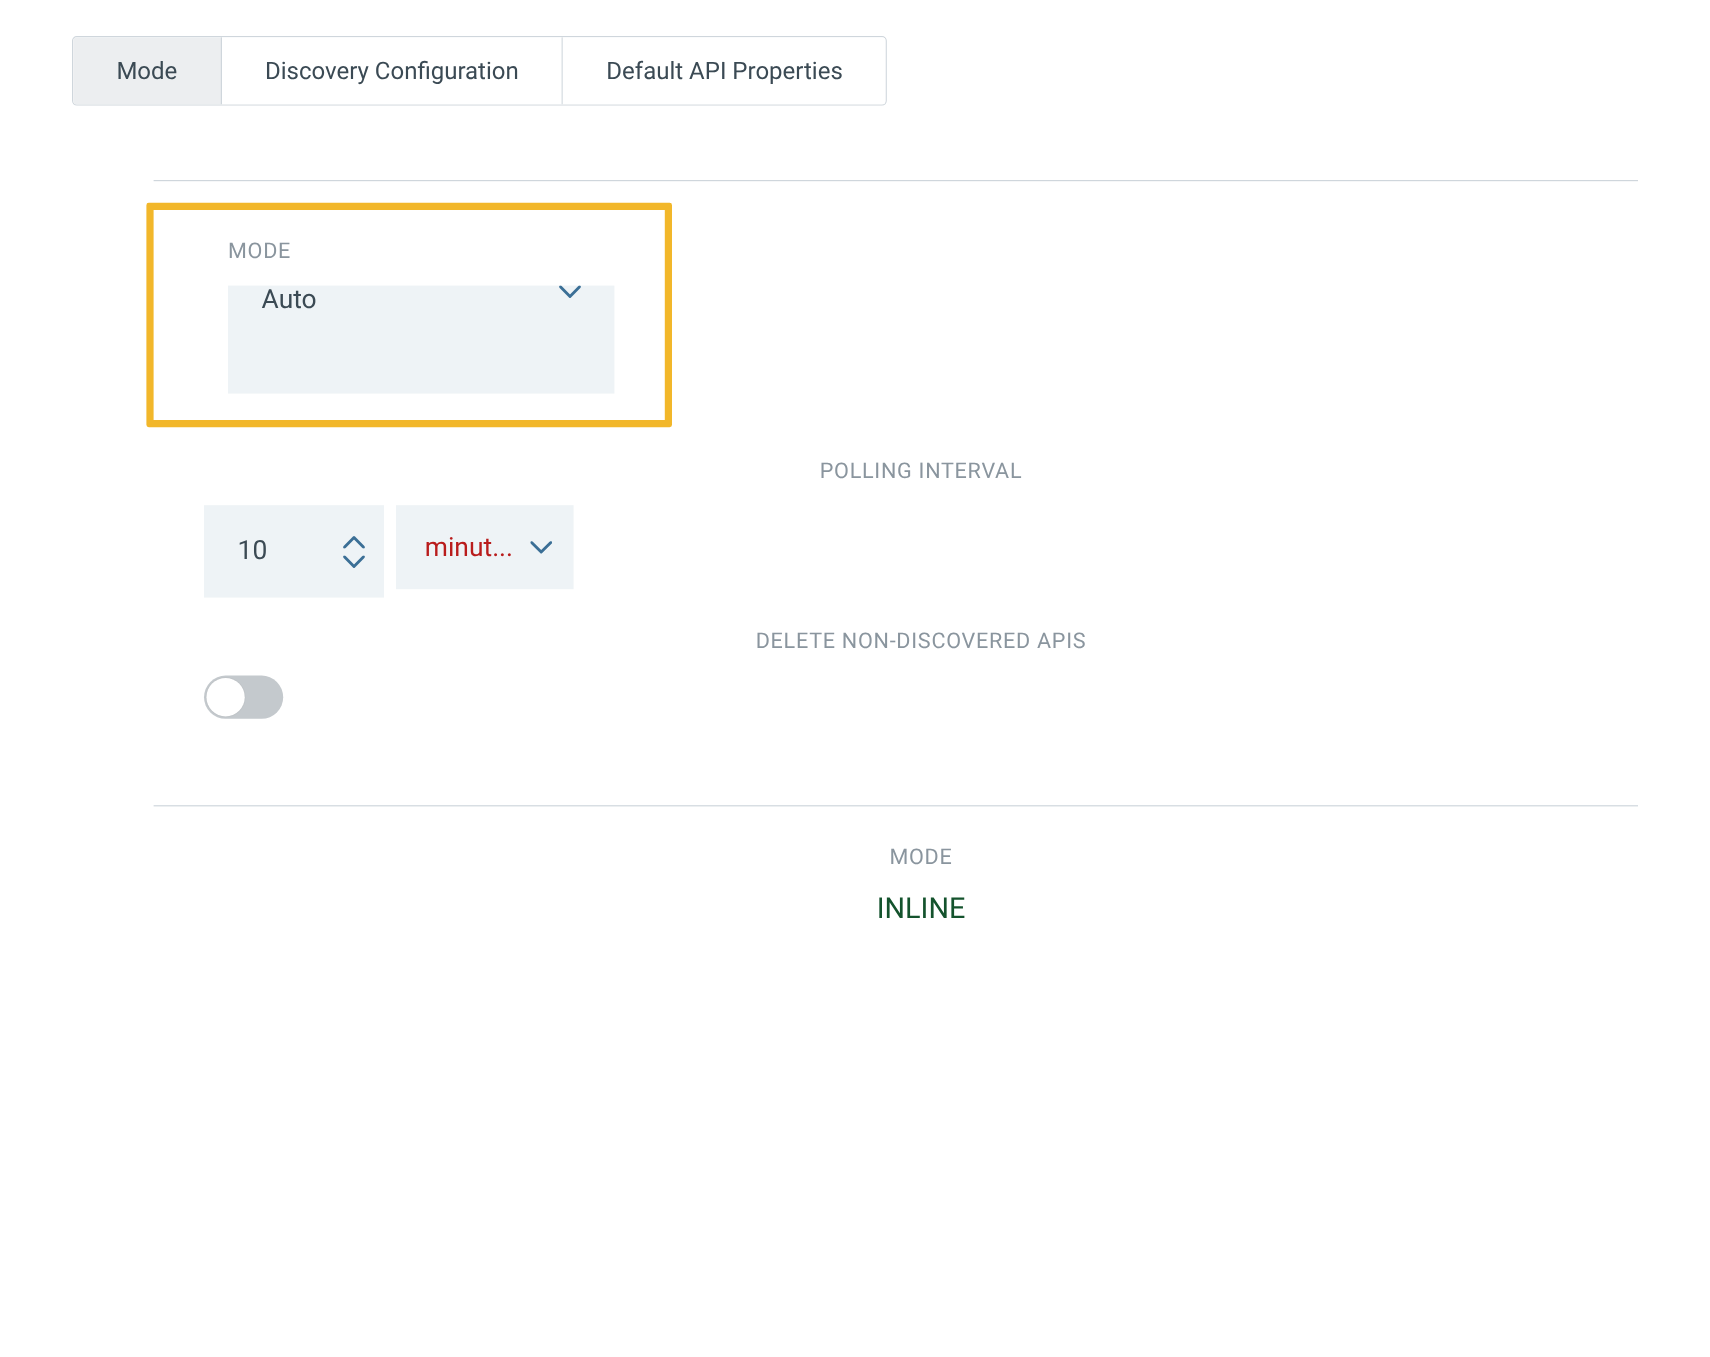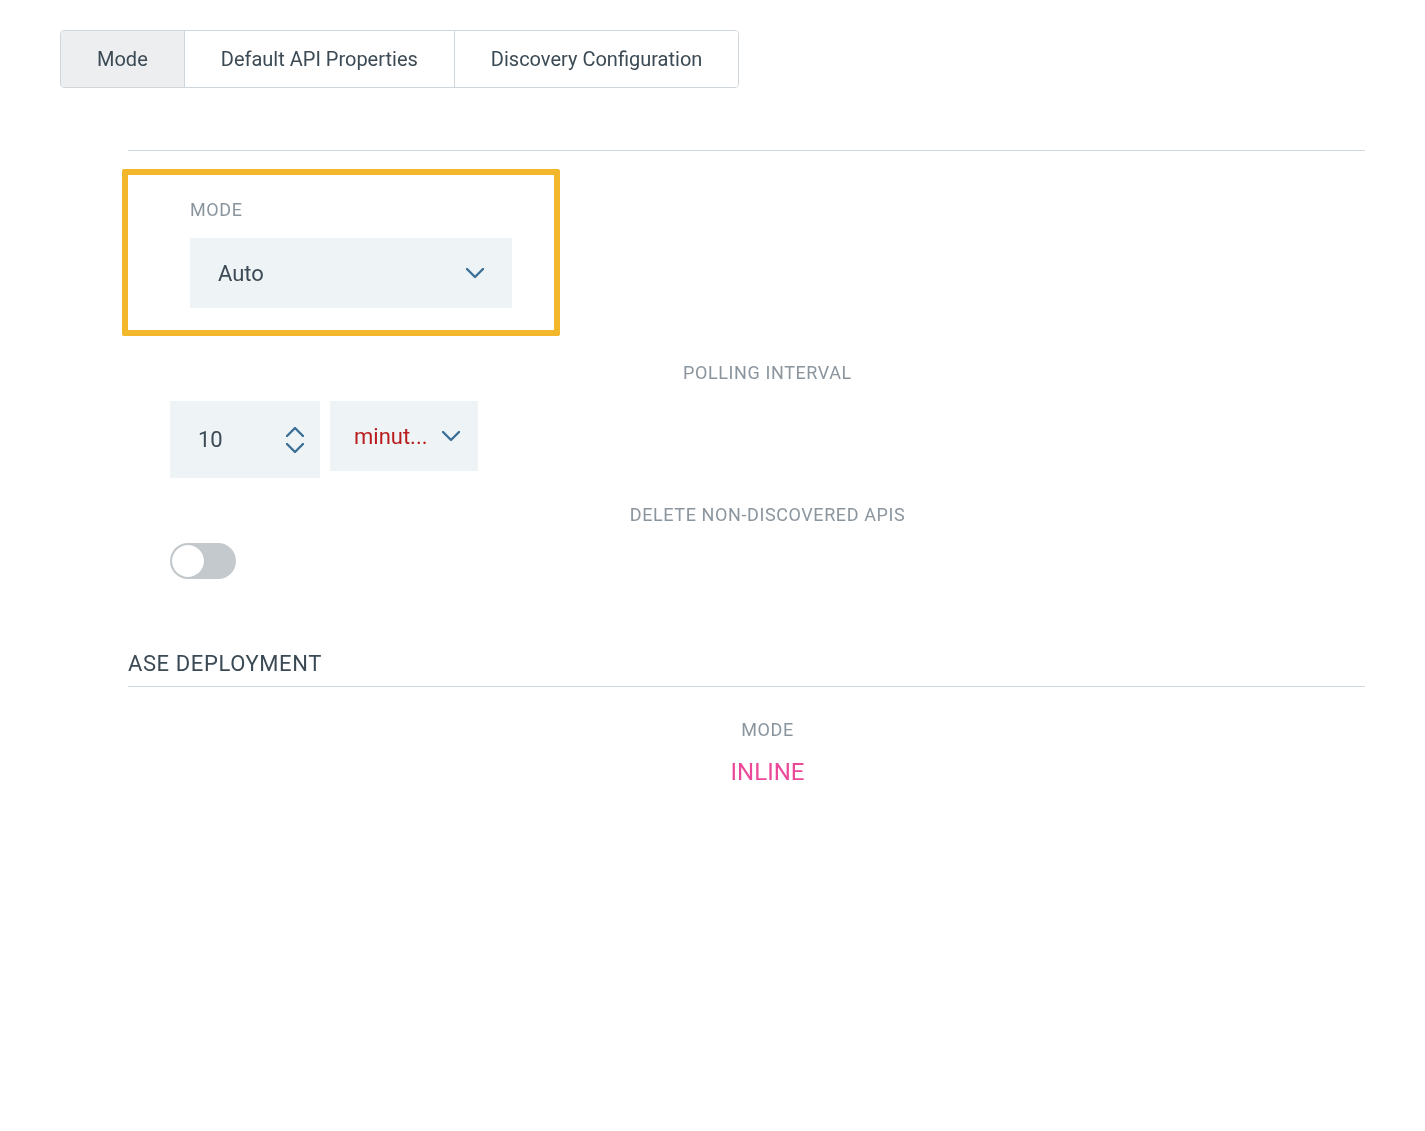--- a/index.html
+++ b/index.html
@@ -71,23 +71,22 @@
   .field-label {
     font-size: 18px;
     color: #8a959e;
     letter-spacing: 0.6px;
     margin-bottom: 18px;
   }
 
   .select-box {
     background: #eef3f6;
     width: 322px;
-    height: 70px;
-    display: flex;
-    align-items: center;
+    height: 90px;
+    display: flex;
     justify-content: space-between;
     padding: 0 28px;
     font-size: 22px;
     color: #3b4a54;
     cursor: pointer;
   }
 
   .polling-row {
     display: flex;
     gap: 10px;
@@ -145,35 +144,35 @@
     top: 2px;
     width: 32px;
     height: 32px;
     background: #ffffff;
     border-radius: 50%;
     box-shadow: 0 0 1px rgba(0,0,0,0.15);
   }
 
   .static-value {
     font-size: 24px;
-    color: #ec4899;
+    color: #14532d;
     margin-top: 10px;
   }
 
   .chevron-down { width: 18px; height: 11px; flex-shrink: 0; }
 </style>
 </head>
 <body>
 
 <div class="page">
 
   <div class="tabs">
     <div class="tab active">Mode</div>
+    <div class="tab">Discovery Configuration</div>
     <div class="tab">Default API Properties</div>
-    <div class="tab">Discovery Configuration</div>
   </div>
 
   <div class="content">
 
     <hr class="section-divider">
 
     <div class="highlight-box">
       <div class="field-label">MODE</div>
 
       <div class="select-box">
@@ -211,21 +210,20 @@
 
     <div class="field-block" style="">
       <div class="field-label">DELETE NON-DISCOVERED APIS</div>
 
       <div class="toggle">
         <div class="thumb"></div>
       </div>
     </div>
 
     <div style="margin-top:72px;">
-      <div class="section-title">ASE DEPLOYMENT</div>
       <hr class="section-divider">
 
       <div class="field-block" style="margin-top:32px;">
         <div class="field-label">MODE</div>
         <div class="static-value">INLINE</div>
       </div>
     </div>
 
   </div>
 </div>

